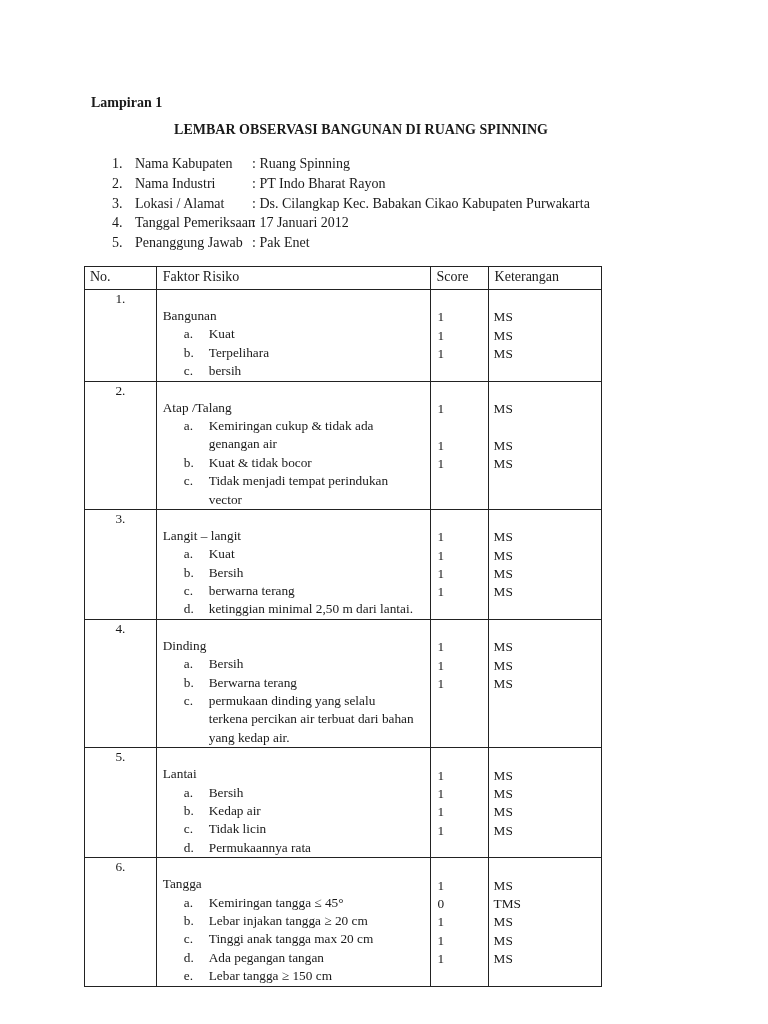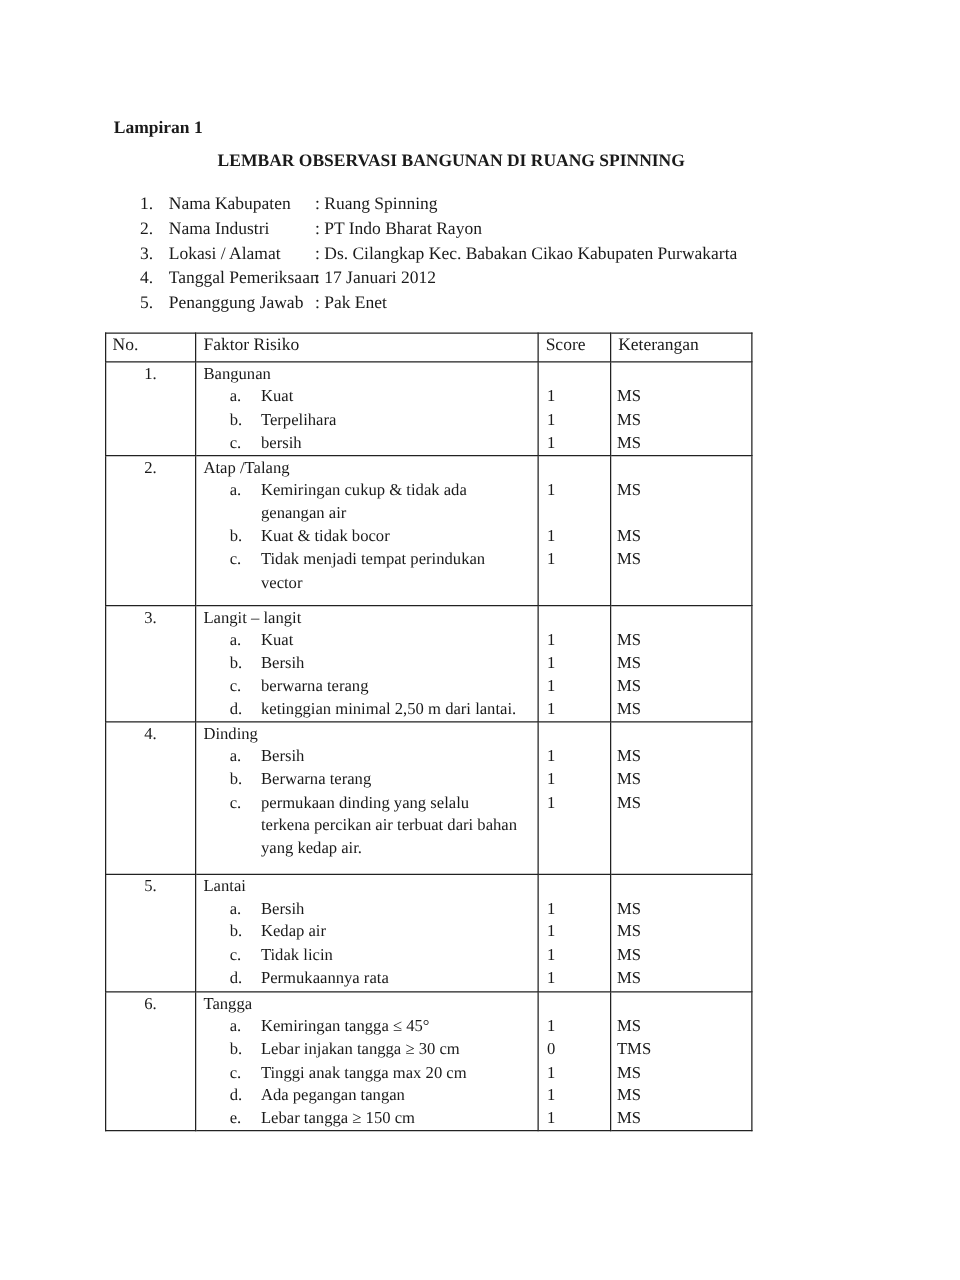--- a/index.html
+++ b/index.html
@@ -17,21 +17,21 @@
   td,th{border:1.3px solid #222;vertical-align:top;padding:0;font-weight:normal;text-align:left;}
   th{height:22px;line-height:20px;font-size:14px;}
   .c-no{width:75px;}
   .c-fr{width:270px;}
   .c-sc{width:55px;margin-left:28px;}
   .c-kt{width:115px;}
   th.c-no{padding-left:5px;}
   th.c-fr,th.c-sc,th.c-kt{padding-left:6px;}
   td.c-no{text-align:center;padding-top:1px;}
   .line{height:18.4px;line-height:18.4px;white-space:nowrap;font-size:13.3px;}
-  .cat{padding-left:6px;}
+  .cat{padding-left:6px;margin-top:17px;}
   .sub{position:relative;padding-left:52px;}
   .sub .letter{position:absolute;left:27px;}
   .sc-line{padding-left:7px;}
   .kt-line{padding-left:5px;}
 </style>
 </head>
 <body>
 
 <div class="abs bold" id="lampiran">Lampiran 1</div>
 <div class="abs bold" id="title">LEMBAR OBSERVASI BANGUNAN DI RUANG SPINNING</div>
@@ -195,21 +195,21 @@
           <div class="line kt-line">MS</div>
           <div class="line kt-line">MS</div>
           <div class="line kt-line">MS</div>
         </td>
       </tr>
       <tr style="height: 110px;">
         <td class="c-no">6.</td>
         <td class="c-fr">
           <div class="line cat">Tangga</div>
           <div class="line sub"><span class="letter">a.</span><span>Kemiringan tangga ≤ 45°</span></div>
-          <div class="line sub"><span class="letter">b.</span><span>Lebar injakan tangga ≥ 30 cm</span></div>
+          <div class="line sub"><span class="letter">b.</span><span>Lebar injakan tangga ≥ 20 cm</span></div>
           <div class="line sub"><span class="letter">c.</span><span>Tinggi anak tangga max 20 cm</span></div>
           <div class="line sub"><span class="letter">d.</span><span>Ada pegangan tangan</span></div>
           <div class="line sub"><span class="letter">e.</span><span>Lebar tangga ≥ 150 cm</span></div>
         </td>
         <td class="c-sc">
           <div class="line"></div>
           <div class="line sc-line">1</div>
           <div class="line sc-line">0</div>
           <div class="line sc-line">1</div>
           <div class="line sc-line">1</div>

